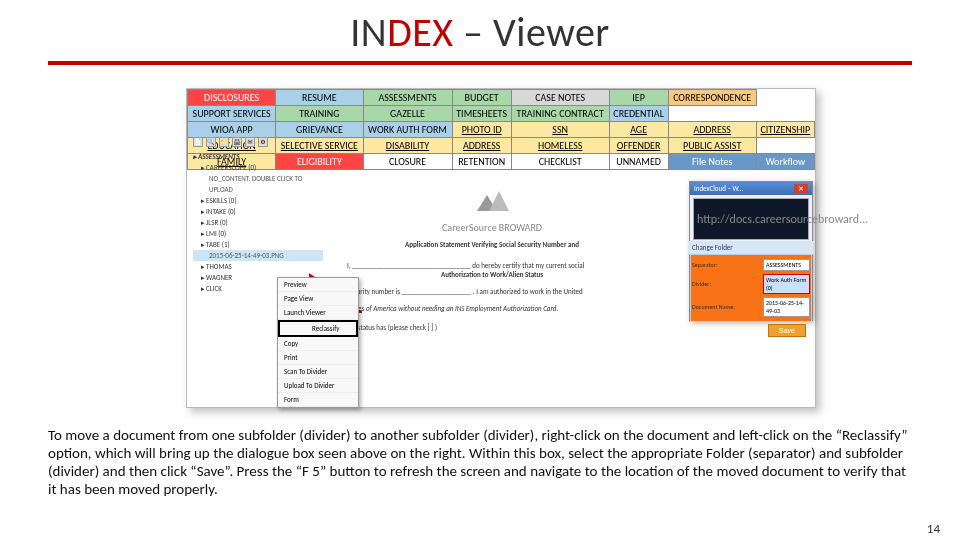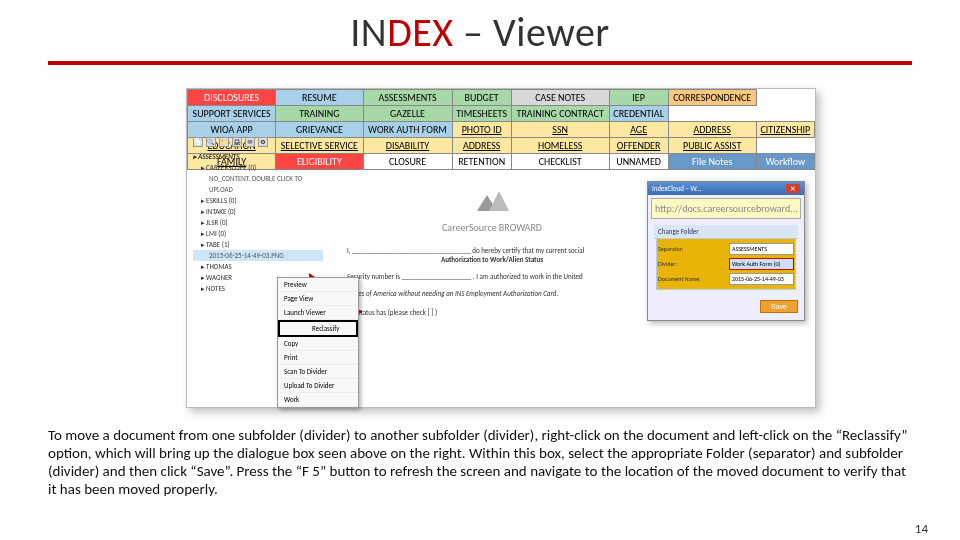--- a/index.html
+++ b/index.html
@@ -29,33 +29,33 @@
   .tree .sel { background: #cde6f7; }
   .doc { position: absolute; left: 160px; top: 100px; width: 290px; font-size: 7px; color: #333; text-align: center; }
   .logo { width: 50px; height: 26px; margin: 0 auto 6px; position: relative; }
   .logo svg { width: 50px; height: 26px; }
   .toolbar { position: absolute; left: 6px; top: 48px; width: 200px; height: 12px; display: flex; gap: 3px; }
   .toolbar span { width: 10px; height: 10px; background: #ddd; border: 1px solid #999; font-size: 6px; display: inline-flex; align-items: center; justify-content: center; }
   .ctxmenu { position: absolute; left: 90px; top: 188px; width: 82px; background: #f8f8f8; border: 1px solid #999; box-shadow: 2px 2px 4px rgba(0,0,0,0.3); font-size: 7px; }
   .ctxmenu div { padding: 2px 6px; border-bottom: 1px solid #eee; }
   .ctxmenu .hl { border: 2px solid #000000; padding-left: 32px; }
   .arrow { position: absolute; left: 115px; top: 178px; }
-  .dialog { position: absolute; right: 10px; top: 92px; width: 158px; height: 140px; border: 1px solid #888; background: #eef; box-shadow: 2px 2px 6px rgba(0,0,0,0.3); font-size: 7px; }
+  .dialog { position: absolute; right: 2px; top: 92px; width: 124px; height: 140px; border: 1px solid #888; background: #eef; box-shadow: 2px 2px 6px rgba(0,0,0,0.3); font-size: 7px; }
   .dialog .titlebar { background: linear-gradient(#5a8fd6,#3a6fb6); color: #fff; padding: 2px 4px; display: flex; justify-content: space-between; }
   .dialog .titlebar .close { background: #d04030; color: #fff; width: 14px; text-align: center; }
-  .dialog .addr { background: #fef9c3; border: 1px solid #aaa; margin: 3px; padding: 3px 3px; color: #888; font-size: 10px; }
-  .dialog .section { background: #eab308; margin: 8px; border: 1px solid #b8cde6; padding: 1px; }
+  .dialog .addr { background: #0f172a; border: 1px solid #aaa; margin: 3px; padding: 13px 3px; color: #888; font-size: 12px; }
+  .dialog .section { background: #f97316; margin: 0; border: 1px solid #b8cde6; padding: 1px; }
   .dialog .sectitle { background: #d8e6f4; color: #336; padding: 2px 4px; margin: -4px -4px 4px -4px; border-bottom: 1px solid #b8cde6; }
   .dialog .row { display: flex; align-items: center; gap: 21px; margin: 3px 0; font-size: 6px; }
   .dialog .row label { width: 50px; color: #333; }
   .dialog .row .field { flex: 1; border: 1px solid #999; padding: 1px 2px; background: #fff; }
   .dialog .hl-field { background: #c8e0f8 !important; border: 1px solid #c00 !important; border-radius: 0; }
   .dialog .save { background: #f0a030; color: #fff; border: 1px solid #c07010; padding: 2px 10px; font-size: 7px; float: right; margin: 2px 6px 4px 0; }
   .body-text { position: absolute; left: 48px; right: 48px; top: 418px; font-size: 15px; line-height: 18px; color: #111; }
-  .page-num { position: absolute; right: 32px; bottom: 12px; font-size: 13px; color: #333; }
+  .page-num { position: absolute; right: 20px; bottom: 12px; font-size: 13px; color: #333; }
 </style>
 </head>
 <body>
 
 <div class="slide">
   <div class="title">
     <span class="dark">IN</span><span class="red">DEX</span><span class="dark"> – </span><span class="dark">Viewer</span>
   </div>
   <div class="hr"></div>
 
@@ -125,31 +125,32 @@
         <div class="item">▸ CAREERSCOPE (0)</div>
         <div class="sub">NO_CONTENT. DOUBLE CLICK TO UPLOAD</div>
         <div class="item">▸ ESKILLS (0)</div>
         <div class="item">▸ INTAKE (0)</div>
         <div class="item">▸ JLSR (0)</div>
         <div class="item">▸ LMI (0)</div>
         <div class="item">▸ TABE (1)</div>
         <div class="sub sel">2015-06-25-14-49-03.PNG</div>
         <div class="item">▸ THOMAS</div>
         <div class="item">▸ WAGNER</div>
-        <div class="item">▸ NOTES</div>
+        <div class="item">▸ CLICK</div>
       </div>
 
     <div class="doc">
       <div class="logo">
         <svg viewBox="0 0 50 26">
             <polygon points="10,22 20,6 30,22" fill="#999"></polygon>
             <polygon points="22,22 32,2 42,22" fill="#bbb"></polygon>
           </svg>
       </div>
       <div style="font-size:10px;color:#888;">CareerSource BROWARD</div>
+      <div style="font-weight:bold;margin-top:6px;">Application Statement Verifying Social Security Number and</div>
       <div style="text-align:left;margin-top:12px;">I, __________________________________ do hereby certify that my current social</div>
       <div style="font-weight:bold;">Authorization to Work/Alien Status</div>
       <div style="text-align:left;margin-top:8px;">Security number is ____________________ . I am authorized to work in the United</div>
       <div style="text-align:left;margin-top:8px;font-style:italic;">States of America without needing an INS Employment Authorization Card.</div>
       <div style="text-align:left;margin-top:10px;">My status has (please check [ ] )</div>
     </div>
 
     <svg class="arrow" width="70" height="50">
       <defs>
           <marker id="ah" markerWidth="8" markerHeight="8" refX="6" refY="3" orient="auto">
@@ -161,21 +162,21 @@
 
     <div class="ctxmenu" id="ctxmenu">
         <div>Preview</div>
         <div>Page View</div>
         <div>Launch Viewer</div>
         <div class="hl">Reclassify</div>
         <div>Copy</div>
         <div>Print</div>
         <div>Scan To Divider</div>
         <div>Upload To Divider</div>
-        <div>Work</div>
+        <div>Form</div>
       </div>
 
     <div class="dialog">
       <div class="titlebar">
         <span>IndexCloud – W...</span>
         <span class="close">✕</span>
       </div>
       <div class="addr">http://docs.careersourcebroward...</div>
       <div class="section">
         <div class="sectitle">Change Folder</div>

